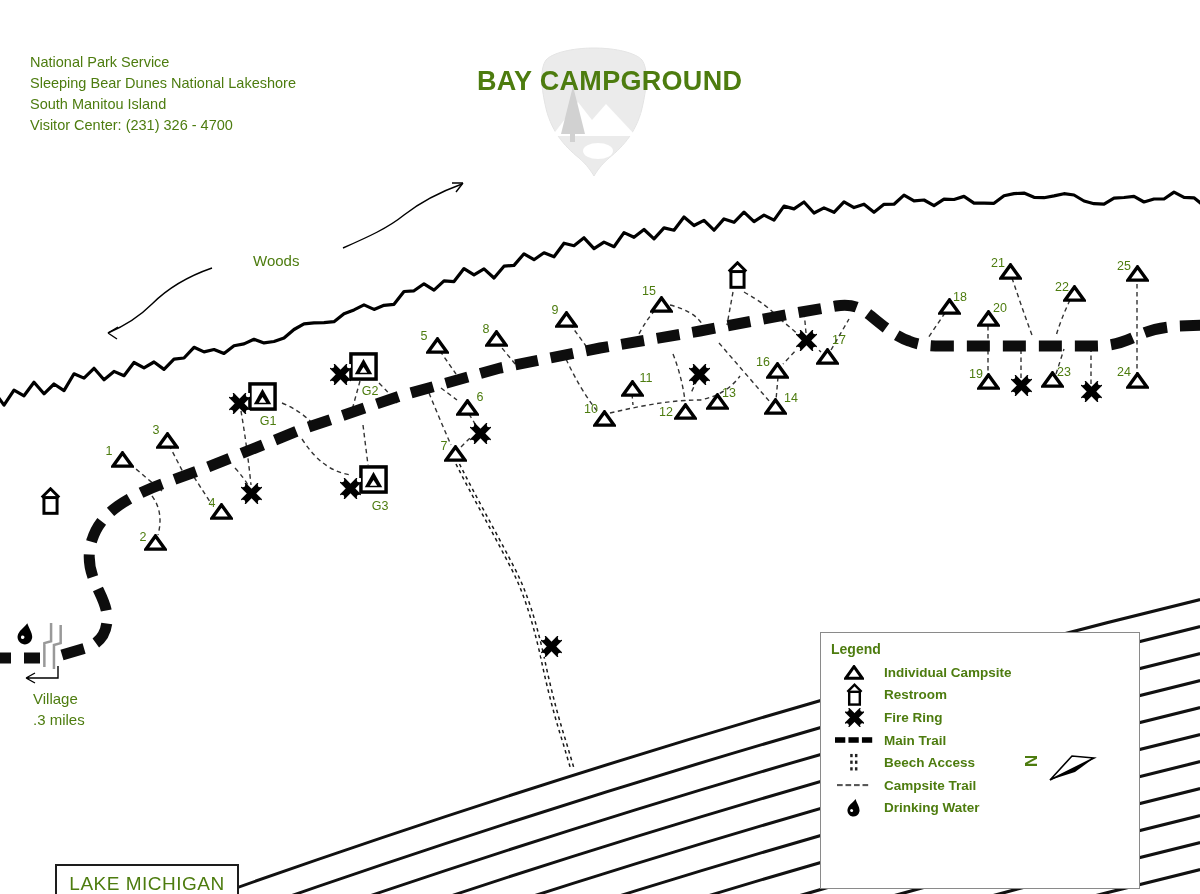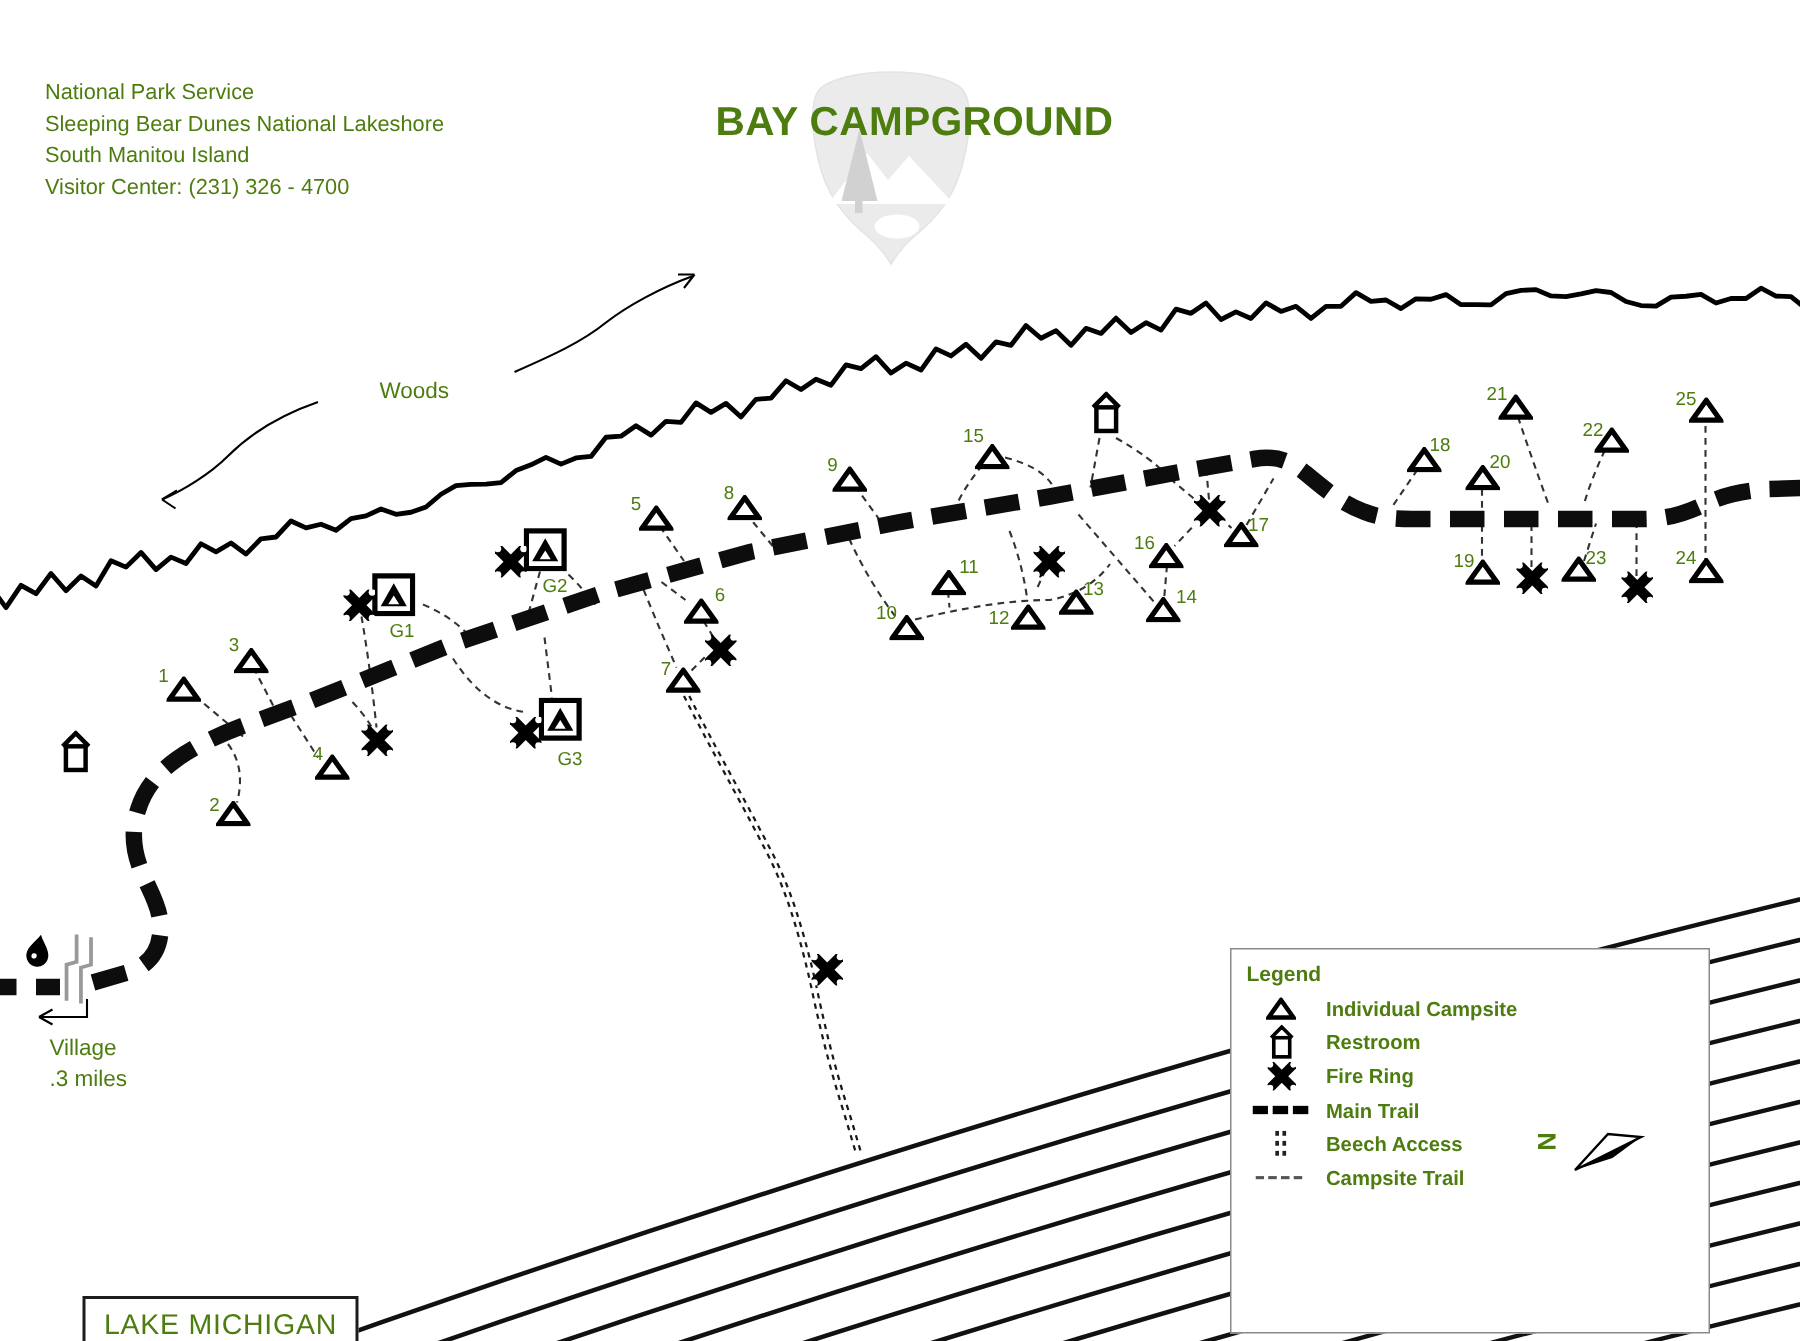--- a/index.html
+++ b/index.html
@@ -138,21 +138,21 @@
           <polygon points="12,2 22,16 2,16" fill="#fff" stroke="#000" stroke-width="3.6"></polygon>
         </svg></div>
       <span class="site-num" style="left: 649px; top: 247px;">15</span>
       <div class="mk" style="left: 765.5px; top: 317.5px;"><svg width="23" height="17" viewBox="0 0 24 18">
           <polygon points="12,2 22,16 2,16" fill="#fff" stroke="#000" stroke-width="3.6"></polygon>
         </svg></div>
       <span class="site-num" style="left: 763px; top: 318px;">16</span>
       <div class="mk" style="left: 815.5px; top: 303.5px;"><svg width="23" height="17" viewBox="0 0 24 18">
           <polygon points="12,2 22,16 2,16" fill="#fff" stroke="#000" stroke-width="3.6"></polygon>
         </svg></div>
-      <span class="site-num" style="left: 839px; top: 306px;">17</span>
+      <span class="site-num" style="left: 839px; top: 296px;">17</span>
       <div class="mk" style="left: 937.5px; top: 253.5px;"><svg width="23" height="17" viewBox="0 0 24 18">
           <polygon points="12,2 22,16 2,16" fill="#fff" stroke="#000" stroke-width="3.6"></polygon>
         </svg></div>
       <span class="site-num" style="left: 960px; top: 253px;">18</span>
       <div class="mk" style="left: 976.5px; top: 328.5px;"><svg width="23" height="17" viewBox="0 0 24 18">
           <polygon points="12,2 22,16 2,16" fill="#fff" stroke="#000" stroke-width="3.6"></polygon>
         </svg></div>
       <span class="site-num" style="left: 976px; top: 330px;">19</span>
       <div class="mk" style="left: 976.5px; top: 265.5px;"><svg width="23" height="17" viewBox="0 0 24 18">
           <polygon points="12,2 22,16 2,16" fill="#fff" stroke="#000" stroke-width="3.6"></polygon>
@@ -360,20 +360,31 @@
               <g fill="#555">
                 <rect x="0" y="1" width="6" height="2.2"></rect>
                 <rect x="9" y="1" width="6" height="2.2"></rect>
                 <rect x="18" y="1" width="6" height="2.2"></rect>
                 <rect x="27" y="1" width="6" height="2.2"></rect>
               </g>
             </svg>
           </span>
           <span class="llabel">Campsite Trail</span>
         </div>
+        <div class="lrow">
+          <span class="licon">
+            <svg width="14" height="19" viewBox="0 0 16 22">
+              <g transform="rotate(10 8 11)">
+                <path d="M8 1 C10.5 6 15 9.5 15 14.5 A7 7 0 1 1 1 14.5 C1 9.5 5.5 6 8 1 Z" fill="#000"></path>
+                <circle cx="6" cy="15" r="1.7" fill="#fff"></circle>
+              </g>
+            </svg>
+          </span>
+          <span class="llabel">Drinking Water</span>
+        </div>
       </div>
     <span class="north-n">N</span>
     <svg class="north-arrow" width="60" height="42">
       <polygon points="7,35 51,13 29,11" fill="#fff" stroke="#000" stroke-width="1.6"></polygon>
       <polygon points="7,35 51,13 32,27" fill="#000"></polygon>
     </svg>
   </div>
 </div>
 
 </body></html>

